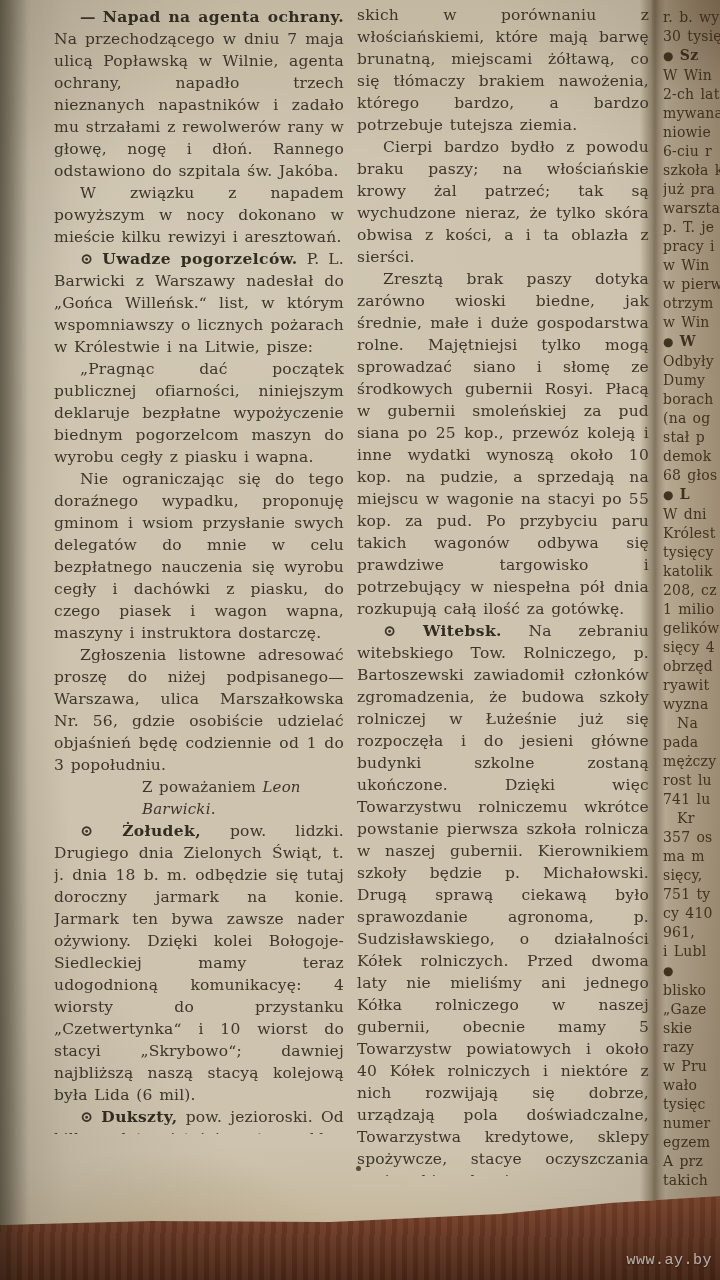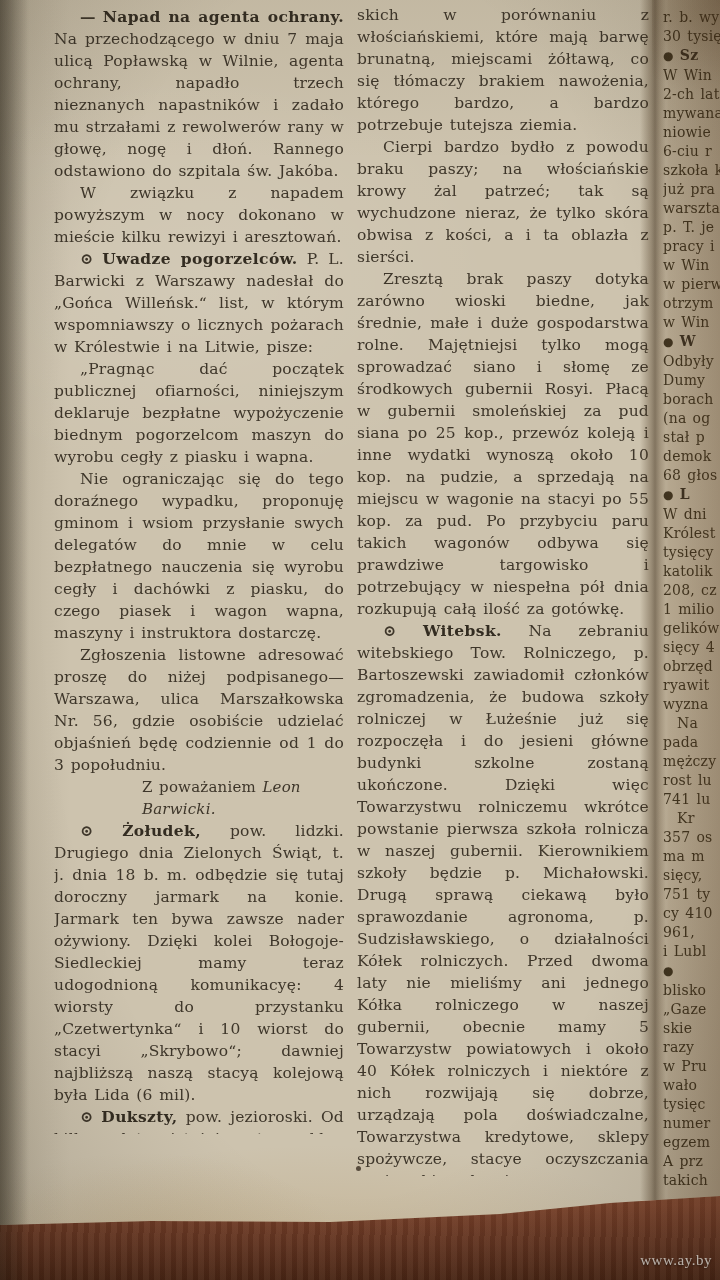--- a/index.html
+++ b/index.html
@@ -62,21 +62,21 @@
   .rline.ind{padding-left:14px;}
   .rmark{font-size:12px;}
   .vignette{
     position:absolute;inset:0;pointer-events:none;
     background:
       linear-gradient(to right, rgba(30,25,15,0.30), transparent 28px),
       radial-gradient(ellipse at 50% 45%, transparent 62%, rgba(25,18,8,0.16) 100%);
   }
   .watermark{
     position:absolute;left:594px;top:1252px;width:118px;
-    font-family:Liberation Serif, serif;
+    font-family:Liberation Mono, monospace;
     font-size:15px;letter-spacing:0.5px;text-align:right;
     color:rgba(226,223,216,0.75);
     text-shadow:0 1px 2px rgba(0,0,0,0.45);
   }
 </style>
 </head>
 <body>
 
 <div class="paper">
   <div class="col col-left">

